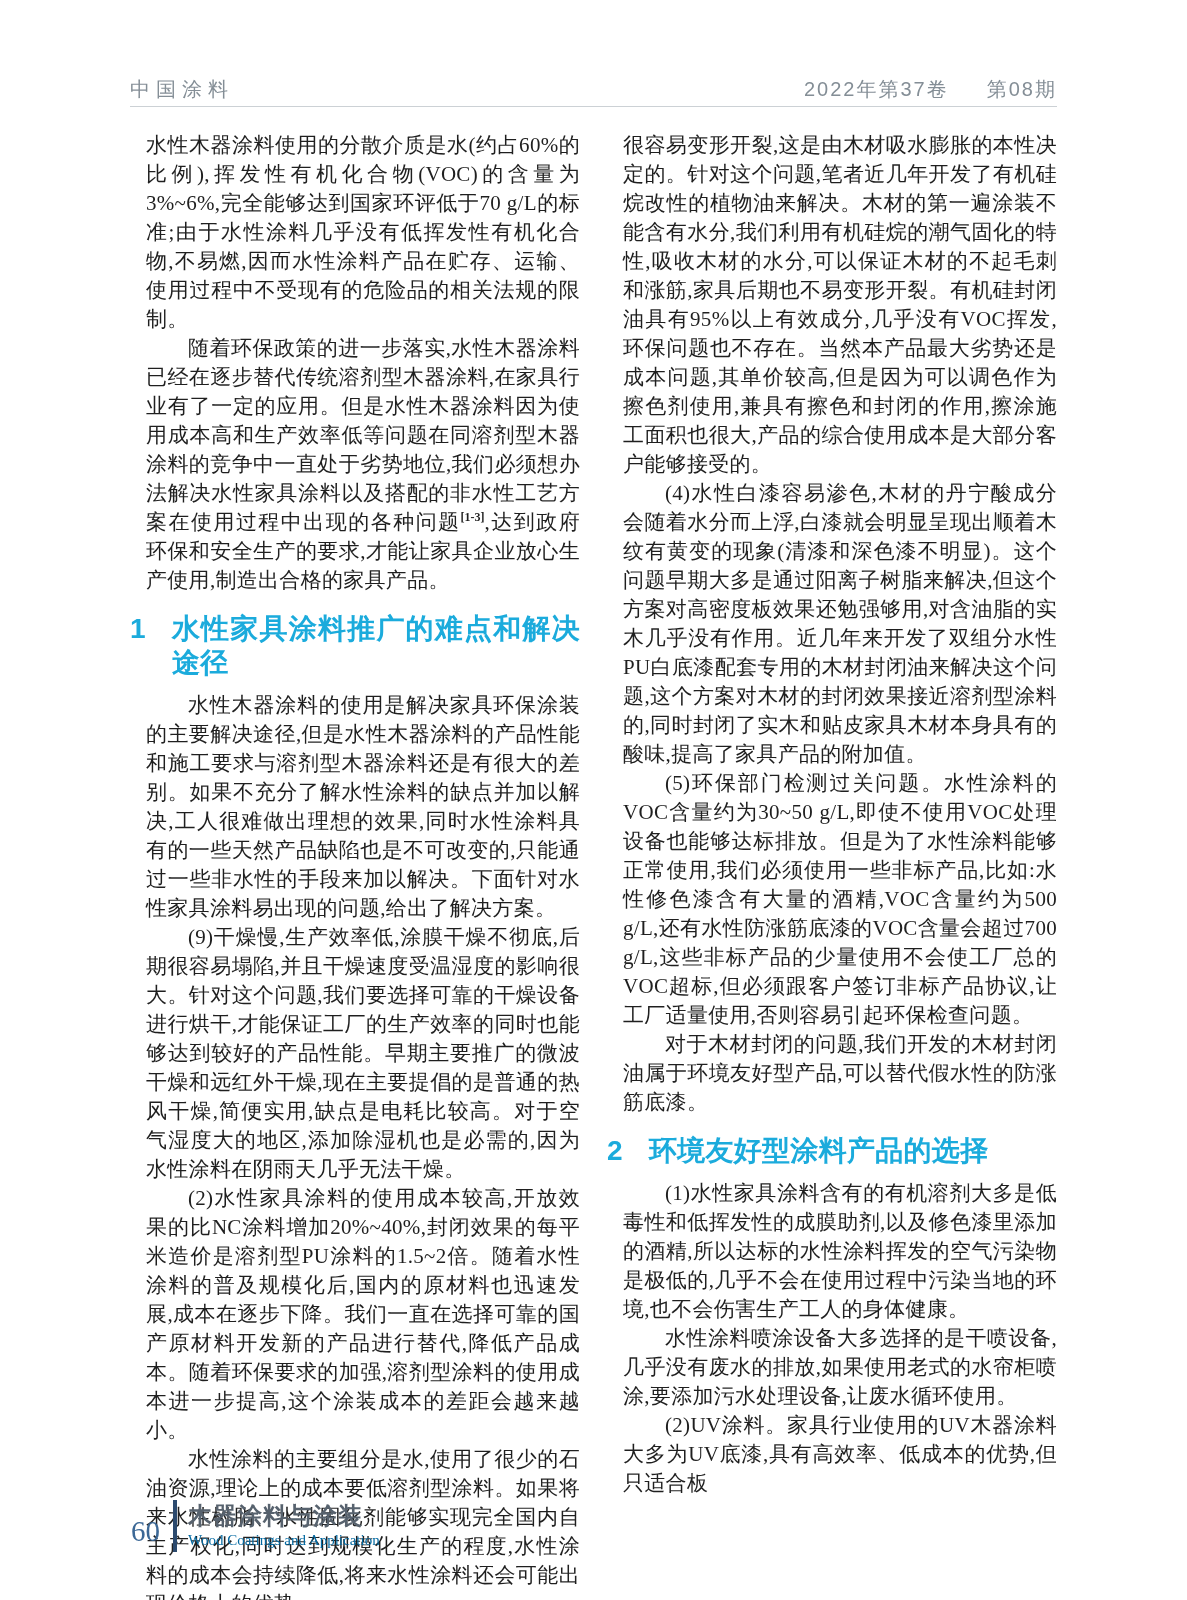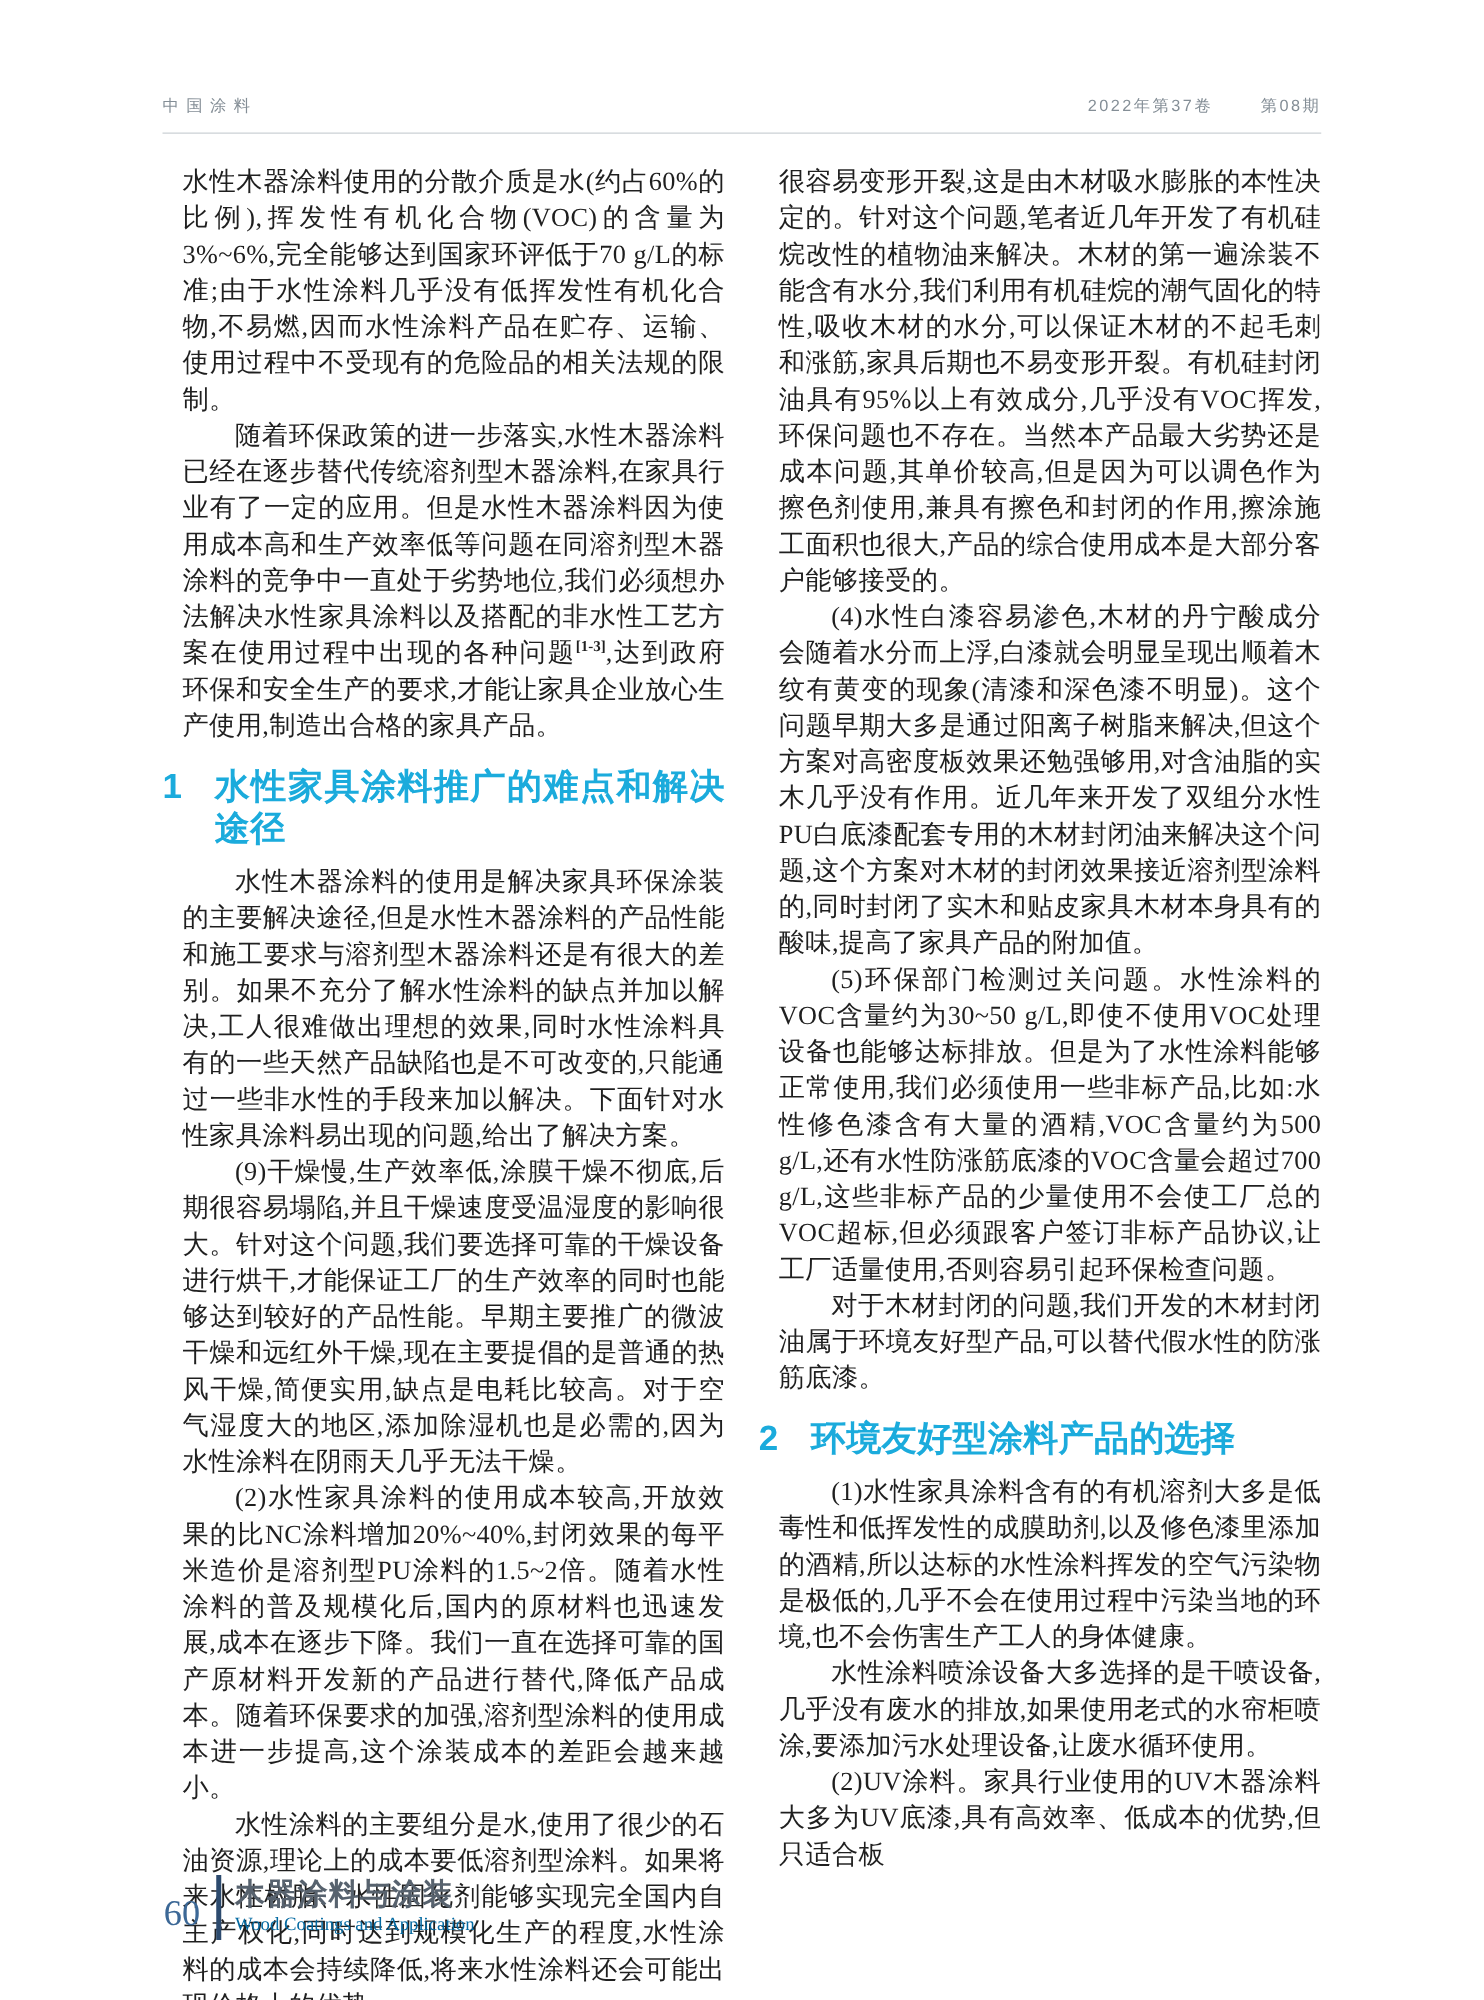--- a/index.html
+++ b/index.html
@@ -11,21 +11,21 @@
     position: relative;
     overflow: hidden;
   }
   .page { position: relative; width: 1187px; height: 1600px; background: #ffffff; }
 
   
   .page-header {
     position: absolute; top: 76px; left: 130px; width: 927px;
     display: flex; justify-content: space-between; align-items: flex-start;
     font-family: "Liberation Sans", "DejaVu Sans", sans-serif;
-    color: #848e96; font-size: 13px;
+    color: #848e96; font-size: 20px;
   }
   .journal-name { letter-spacing: 6px; }
   .issue-block span { letter-spacing: 2px; }
   .issue-block .vol { margin-right: 38px; }
   .header-rule {
     position: absolute; top: 106px; left: 130px; width: 927px;
     height: 1px; background: #ccd1d5;
   }
 
   

